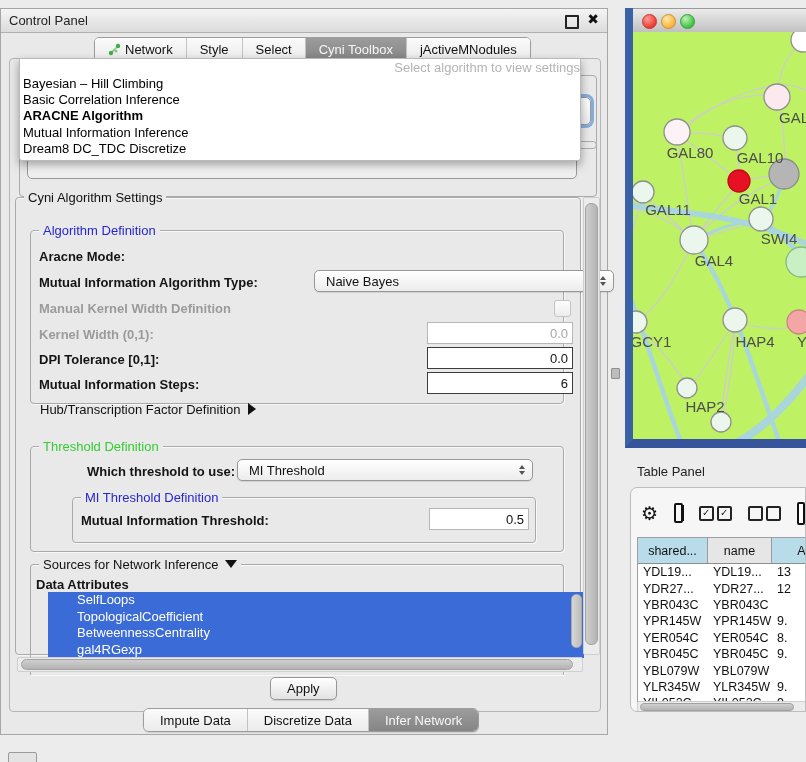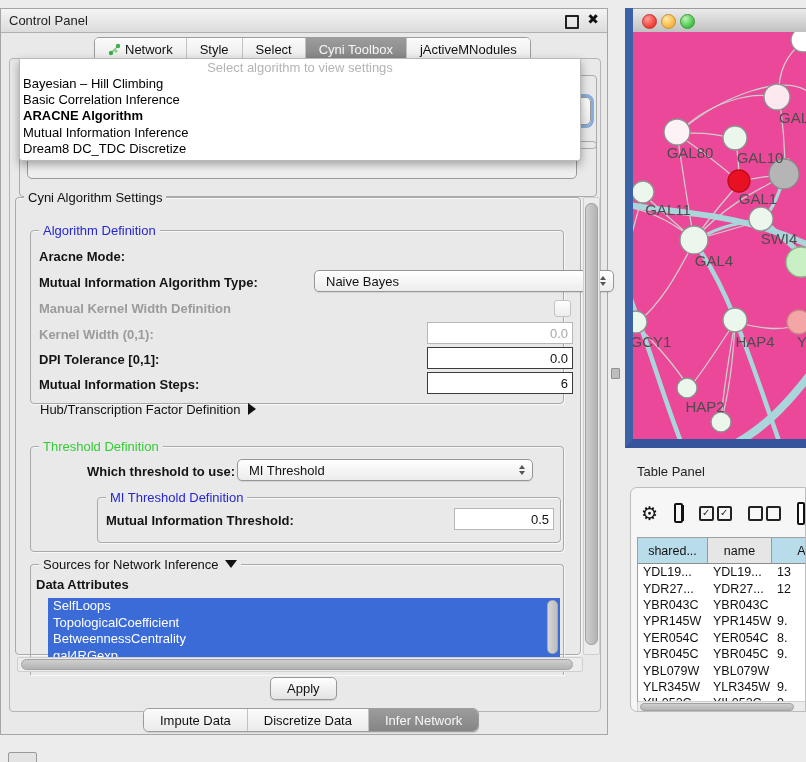--- a/index.html
+++ b/index.html
@@ -30,21 +30,21 @@
     border:1px solid #b5b5b5;border-radius:4px;box-sizing:border-box;}
 
   
   .frag-group{border:1px solid #ababab;border-radius:4px;}
   .frag-combo{border:1px solid #9a9a9a;border-radius:5px;background:linear-gradient(#fff,#ededed);}
   .frag-focus{box-shadow:0 0 0 3px #85aede;}
 
   
   .dropdown{left:18px;top:49px;width:560px;background:#fff;border:1px solid #b9b9b9;
     border-radius:0 0 3px 3px;box-shadow:0 4px 10px rgba(0,0,0,.35);z-index:30;padding-bottom:3px;}
-  .dd-prompt{height:17px;line-height:17px;text-align:center;color:#b4b4b4;font-size:13px;}
+  .dd-prompt{height:17px;line-height:17px;text-align:right;color:#b4b4b4;font-size:13px;}
   .dd-item{height:16.2px;line-height:16.2px;font-size:13px;color:#000;padding-left:3px;white-space:nowrap;}
   .dd-item.bold{font-weight:bold;}
 
   
   .groupbox{border:1px solid #a9a9a9;border-radius:4px;
     box-shadow:inset 0 1px 0 rgba(255,255,255,.7), 1px 1px 0 rgba(255,255,255,.65);}
   .gb-title{position:absolute;top:-8px;left:8px;background:#e9e9e9;padding:0 4px;font-size:13px;color:#111;white-space:nowrap;}
   .gb-title.blue{color:#2626d2;}
   .gb-title.green{color:#35cb35;}
 
@@ -102,21 +102,21 @@
 
   
   .net-window{left:625px;top:8px;width:181px;height:440px;box-sizing:border-box;
     border-left:8px solid #3a62a5;border-bottom:9px solid #35549b;background:#fff;}
   .net-titlebar{left:0;top:0;right:0;height:24px;background:linear-gradient(#ebebeb,#bfbfbf);
     border-bottom:1px solid #8f8f8f;border-top:1px solid #9a9a9a;}
   .traffic{width:13px;height:13px;border-radius:50%;top:5px;}
   .t-red{background:radial-gradient(circle at 35% 30%,#ff9a9a,#ee3b30 70%);border:1px solid #c3342b;}
   .t-yellow{background:radial-gradient(circle at 35% 30%,#ffe9a8,#f7b43c 70%);border:1px solid #c79032;}
   .t-green{background:radial-gradient(circle at 35% 30%,#bdf2b4,#3fc343 70%);border:1px solid #3a9a3a;}
-  .net-canvas{left:0;top:24px;right:0;bottom:0;background:#ec4899;overflow:hidden;}
+  .net-canvas{left:0;top:24px;right:0;bottom:0;background:#bef264;overflow:hidden;}
 
   
   .tp-title{left:637px;top:464px;font-size:13px;color:#222;}
   .table-panel{left:630px;top:487px;width:176px;height:225px;background:#f6f6f6;
     border:1px solid #bdbdbd;border-radius:7px 0 0 7px;box-sizing:border-box;overflow:hidden;}
   .tp-toolbar{left:10px;top:8px;right:0;height:34px;display:flex;align-items:center;gap:16px;}
   .gear{font-size:19px;color:#111;line-height:1;}
   .cols-icon{width:16px;height:16px;border:2px solid #111;border-radius:2px;position:relative;}
   .cols-icon:before{content:"";position:absolute;left:6px;top:0;bottom:0;width:2px;background:#111;}
   .cbx{width:11px;height:11px;border:2px solid #222;border-radius:2px;display:inline-block;
@@ -227,31 +227,31 @@
 
         <div class="abs lbl" style="left:56px;top:17px;">Which threshold to use:</div>
         <div class="abs combo" style="left:206px;top:12px;width:296px;">
           <span>MI Threshold</span>
           <span class="arrows">
               <span class="arr-up"></span>
               <span class="arr-dn"></span>
             </span>
         </div>
 
-        <div class="abs groupbox" style="left:66px;top:50px;width:462px;height:44px;">
+        <div class="abs groupbox" style="left:41px;top:50px;width:462px;height:44px;">
           <div class="gb-title blue">MI Threshold Definition</div>
           <div class="abs lbl" style="left:8px;top:15px;">Mutual Information Threshold:</div>
           <input class="abs tinput" style="left: 356px; top: 10px; width: 100px;" value="0.5">
         </div>
       </div>
 
       <div class="abs groupbox" style="left:14px;top:366px;width:532px;height:110px;border-bottom:none;border-bottom-left-radius:0;border-bottom-right-radius:0;">
         <div class="gb-title"><span>Sources for Network Inference</span><span class="tri-down"></span></div>
         <div class="abs lbl" style="left:5px;top:12px;">Data Attributes</div>
-        <div class="abs attr-list" style="left:17px;top:33px;width:512px;height:66px;">
+        <div class="abs attr-list" style="left:17px;top:27px;width:512px;height:66px;padding-left:24px;">
           <div class="attr-item">SelfLoops</div>
           <div class="attr-item">TopologicalCoefficient</div>
           <div class="attr-item">BetweennessCentrality</div>
           <div class="attr-item">gal4RGexp</div>
           <div class="abs list-vthumb" style="right:2px;top:2px;width:9px;height:52px;"></div>
         </div>
       </div>
     </div>
 
     <div class="abs vtrack" style="left:582px;top:188px;width:15px;height:456px;">

